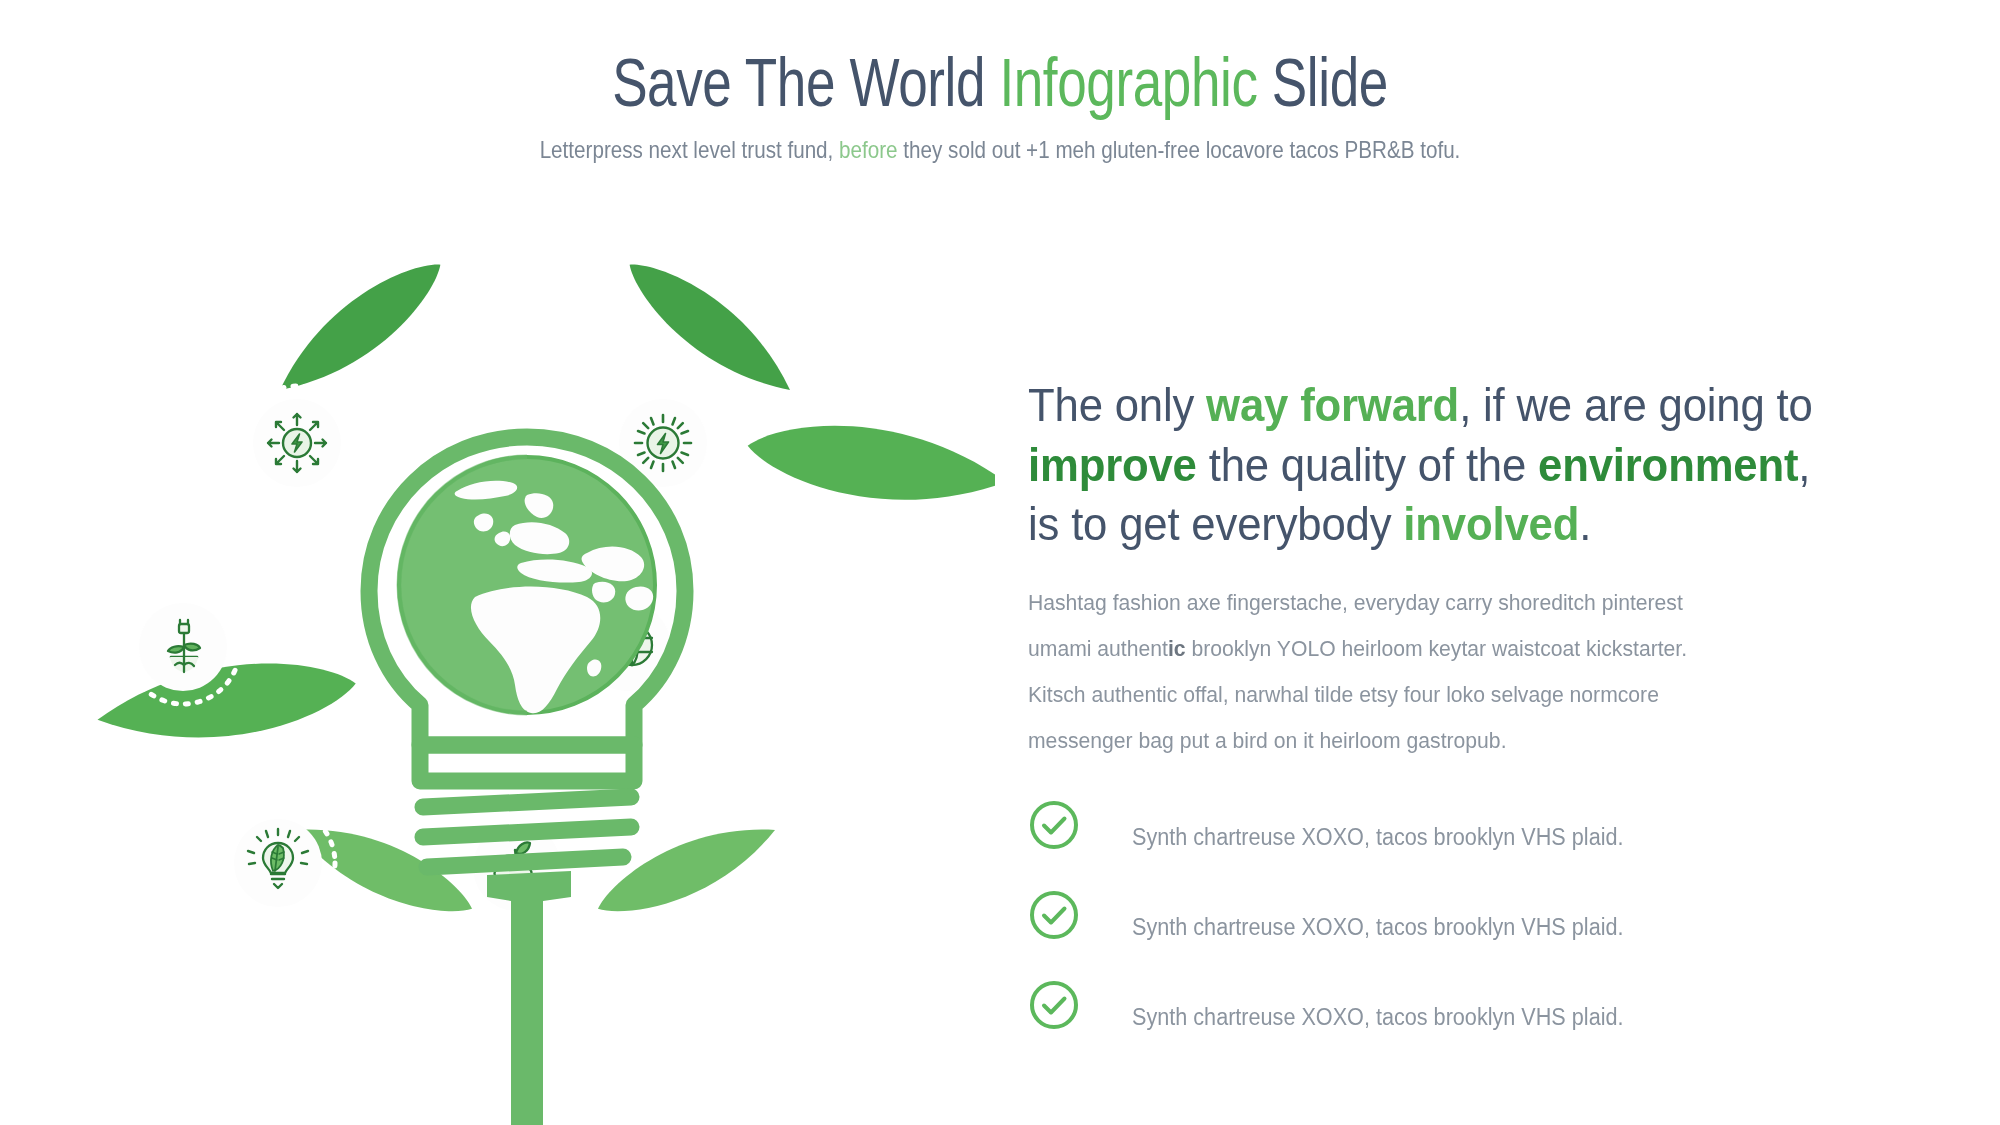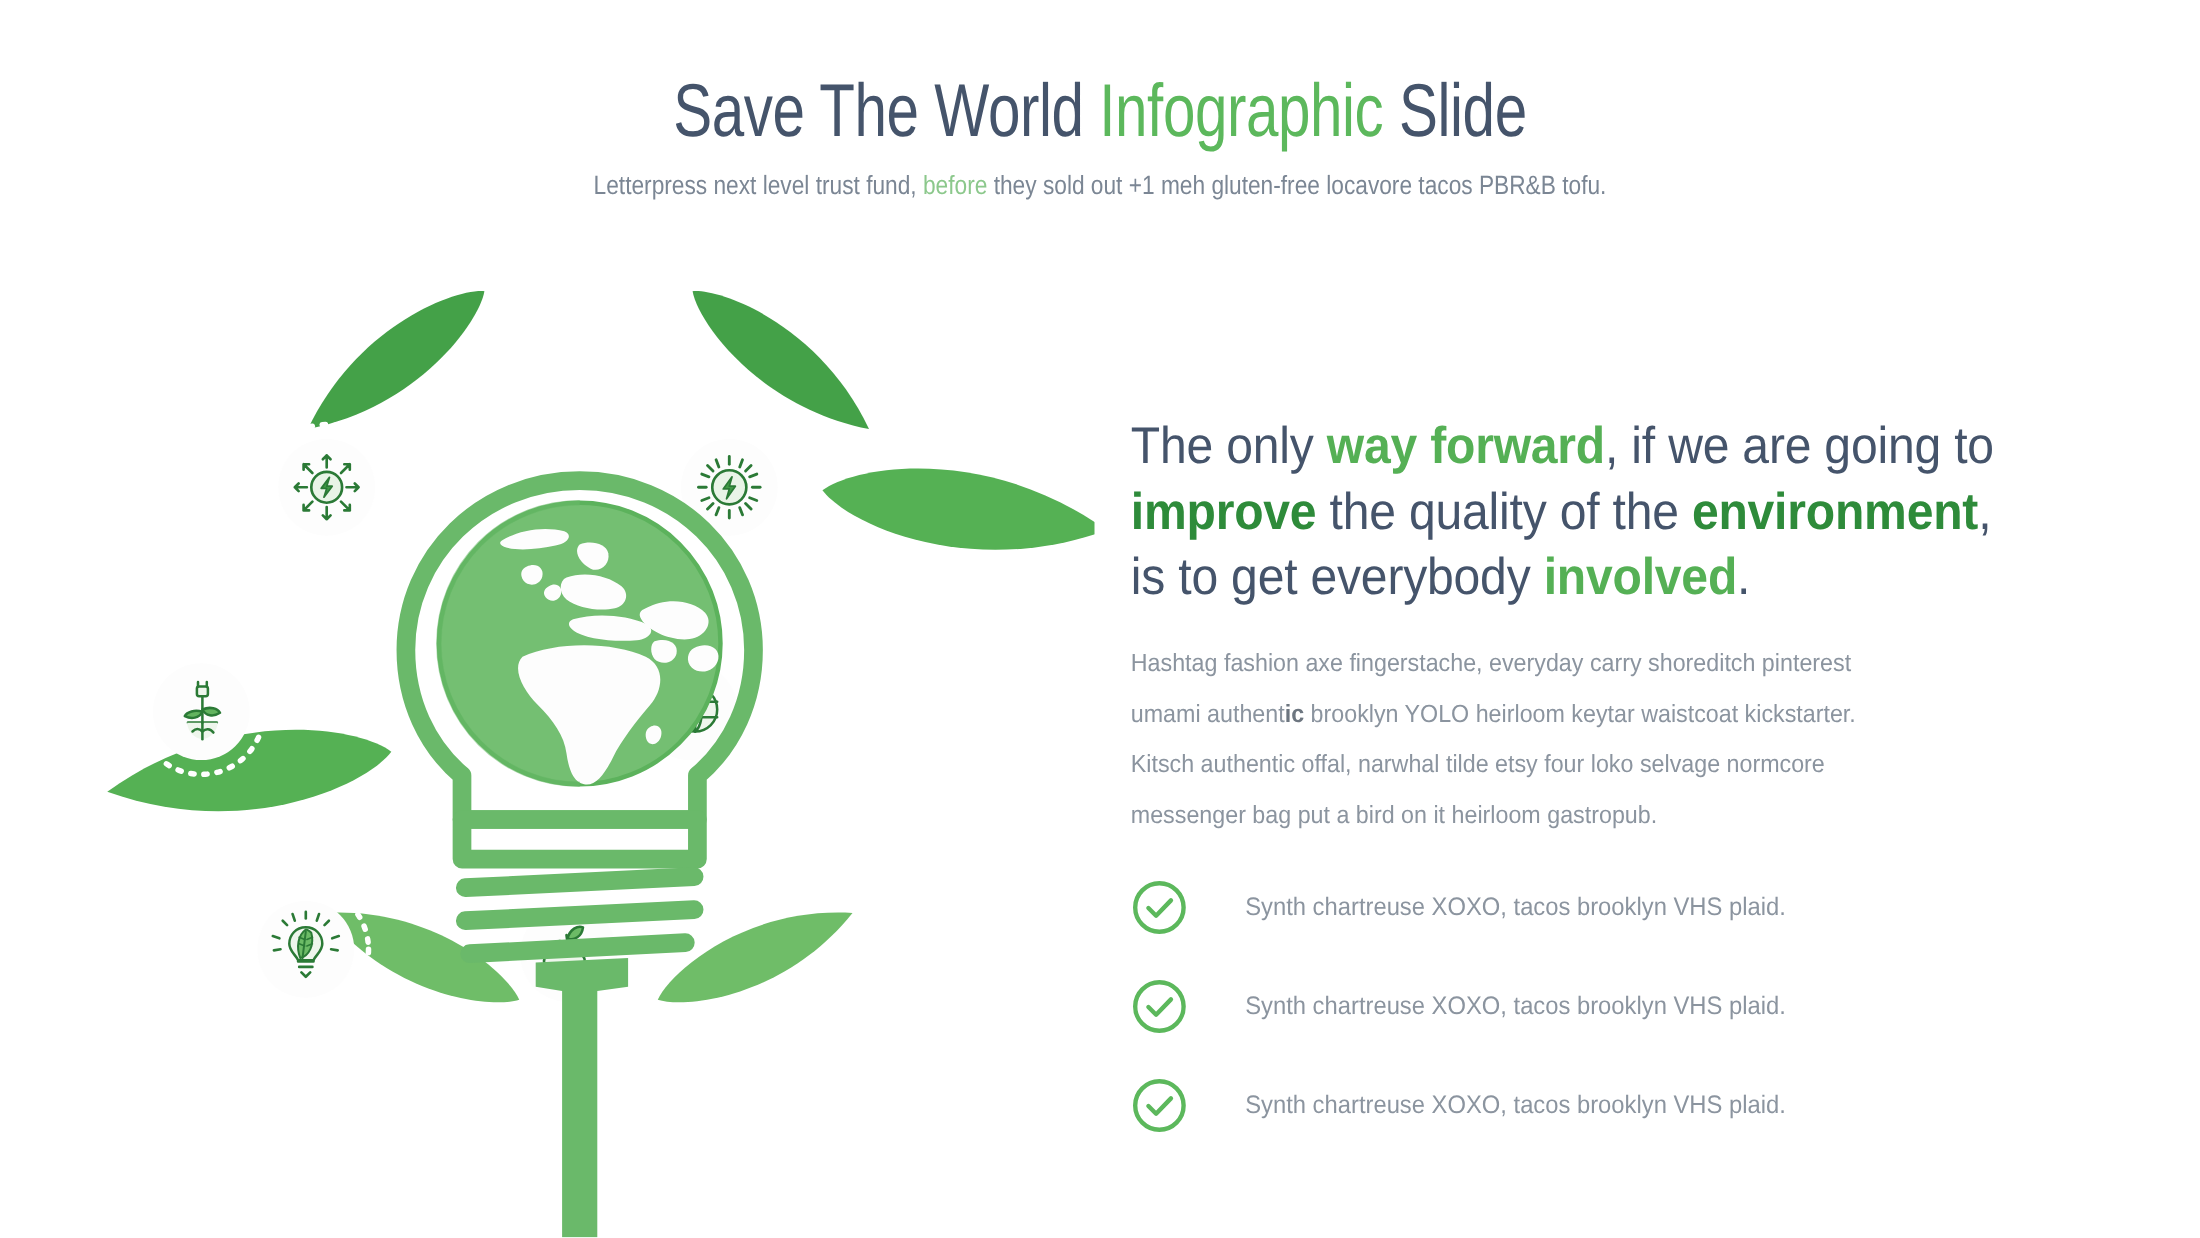--- a/index.html
+++ b/index.html
@@ -5,21 +5,21 @@
   * { margin:0; padding:0; box-sizing:border-box; }
   html, body {
     width:2000px; height:1125px;
     background:#ffffff;
     font-family:"Liberation Sans", sans-serif;
     overflow:hidden;
   }
   .slide { position:relative; width:2000px; height:1125px; background:#fff; }
 
   
-  .header { position:absolute; top:0; left:0; width:2000px; text-align:center; padding-top:66px; }
+  .header { position:absolute; top:0; left:0; width:2000px; text-align:center; padding-top:47px; }
   .title {
     font-family:"Liberation Sans", sans-serif;
     font-size:68px; font-weight:300; letter-spacing:-0.5px;
     color:#45546b; line-height:1.05;
     transform:scaleX(0.78); transform-origin:center center;
     white-space:nowrap;
   }
   .title .accent { color:#5cb85c; }
   .subtitle {
     margin-top:18px;
@@ -49,21 +49,21 @@
   .body-copy {
     margin-top:26px;
     font-size:22.5px; font-weight:400; line-height:2.05;
     color:#8b949f;
     transform:scaleX(0.94); transform-origin:left center;
     max-width:760px;
   }
   .body-copy b { font-weight:600; color:#6d7680; }
 
   .check-list { margin-top:34px; }
-  .check-item { display:flex; align-items:center; margin-bottom:38px; }
+  .check-item { display:flex; align-items:flex-end; margin-bottom:38px; }
   .check-icon { width:52px; height:52px; flex:0 0 52px; }
   .check-icon svg { display:block; }
   .check-label {
     margin-left:52px;
     font-size:23px; color:#8b949f; font-weight:400;
     transform:scaleX(0.94); transform-origin:left center;
     white-space:nowrap;
   }
 </style>
 </head>

